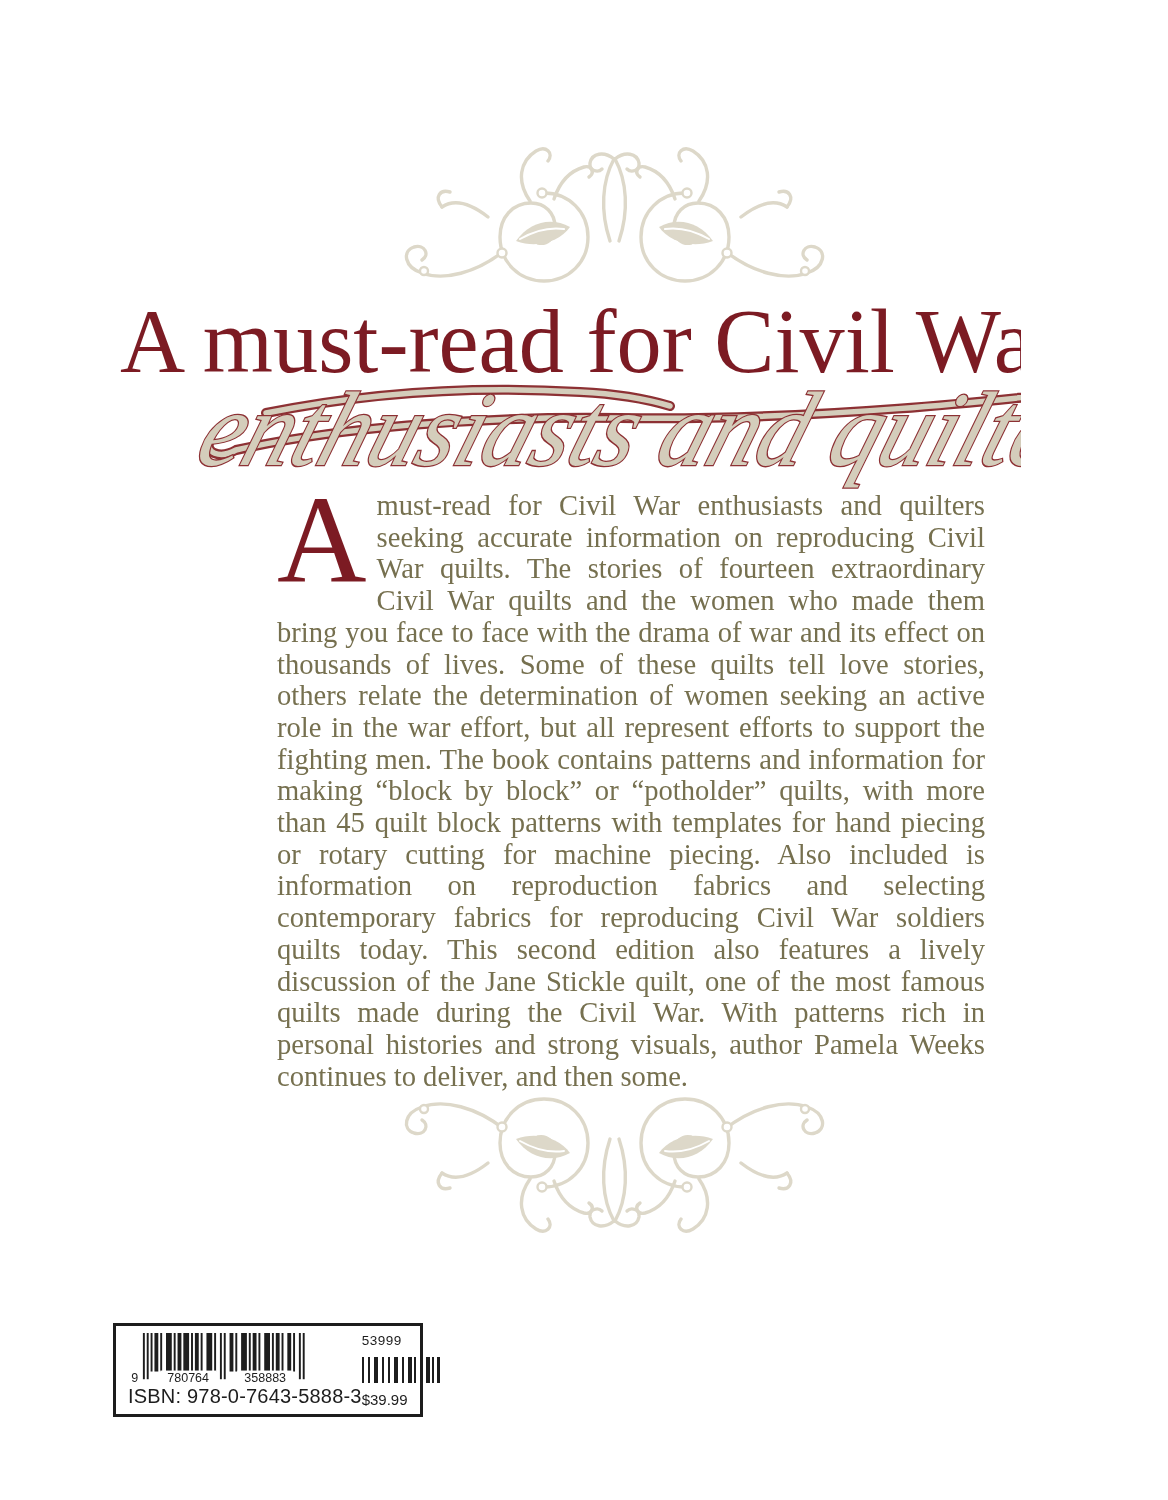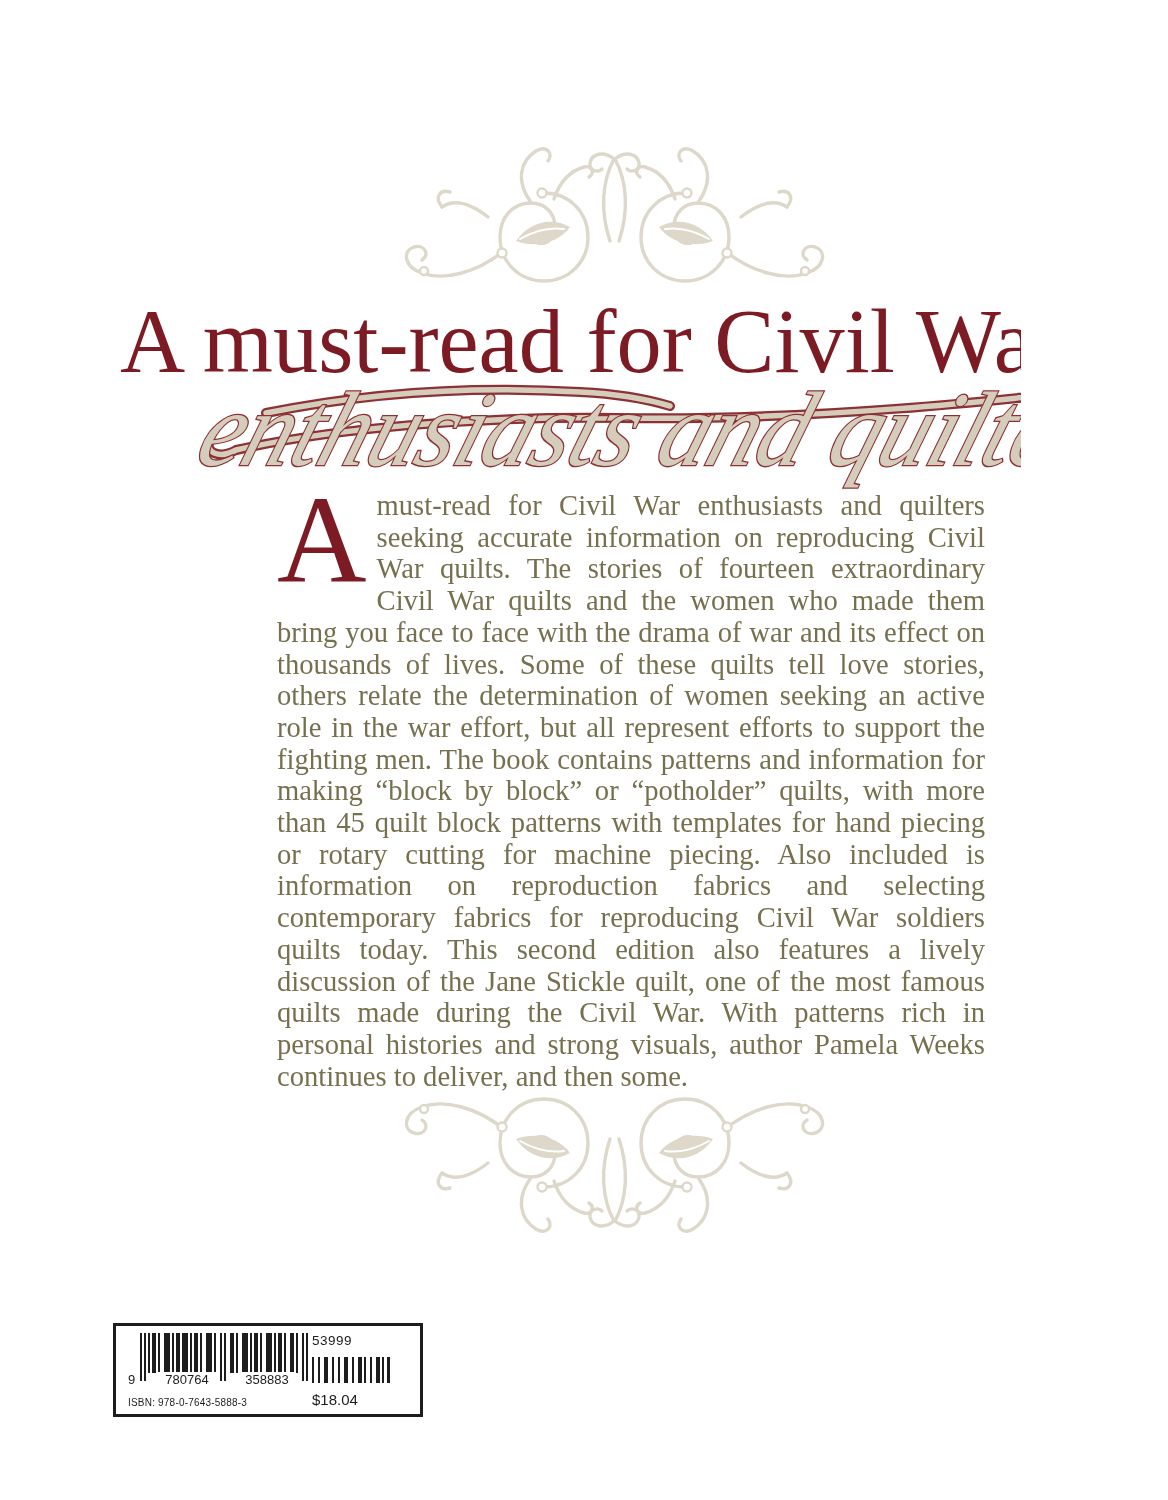--- a/index.html
+++ b/index.html
@@ -66,21 +66,21 @@
     box-sizing:border-box;
     border:3px solid var(--barcode-ink);
     background:#fff;
     padding:7px 10px 6px 12px;
     display:flex;
     font-family:"Liberation Sans","DejaVu Sans",sans-serif;
     color:var(--barcode-ink);
   }
   .bc-left{flex:1;display:flex;flex-direction:column;justify-content:space-between;}
   .bc-right{width:98px;display:flex;flex-direction:column;align-items:flex-start;justify-content:space-between;}
-  .isbn-line{font-size:10px;white-space:nowrap;letter-spacing:.2px;}
+  .isbn-line{font-size:20px;white-space:nowrap;letter-spacing:.2px;}
   .addon-number{font-size:13.5px;letter-spacing:.5px;}
   .price{font-size:15px;}
   .bc-bar{fill:var(--barcode-ink);}
   .bc-digit{font-family:"Liberation Sans","DejaVu Sans",sans-serif;font-size:13px;fill:var(--barcode-ink);}
   .fl-stroke{fill:none;stroke:var(--flourish);stroke-width:3.4;stroke-linecap:round;}
   .fl-fill{fill:var(--flourish);stroke:none;}
   .fl-bead{fill:#ffffff;stroke:var(--flourish);stroke-width:2.4;}
 </style>
 </head>
 <body>
@@ -185,17 +185,17 @@
             <rect x="32" y="0" width="4" height="26"></rect>
           <rect x="40" y="0" width="2" height="26"></rect>
             <rect x="46" y="0" width="4" height="26"></rect>
           <rect x="52" y="0" width="2" height="26"></rect>
             <rect x="58" y="0" width="2" height="26"></rect>
           <rect x="64" y="0" width="4" height="26"></rect>
             <rect x="70" y="0" width="2" height="26"></rect>
           <rect x="75" y="0" width="3" height="26"></rect>
         </g>
       </svg>
-      <div class="price">$18.04</div>
+      <div class="price">$39.99</div>
     </div>
   </div>
 
 </div>
 
 </body></html>

